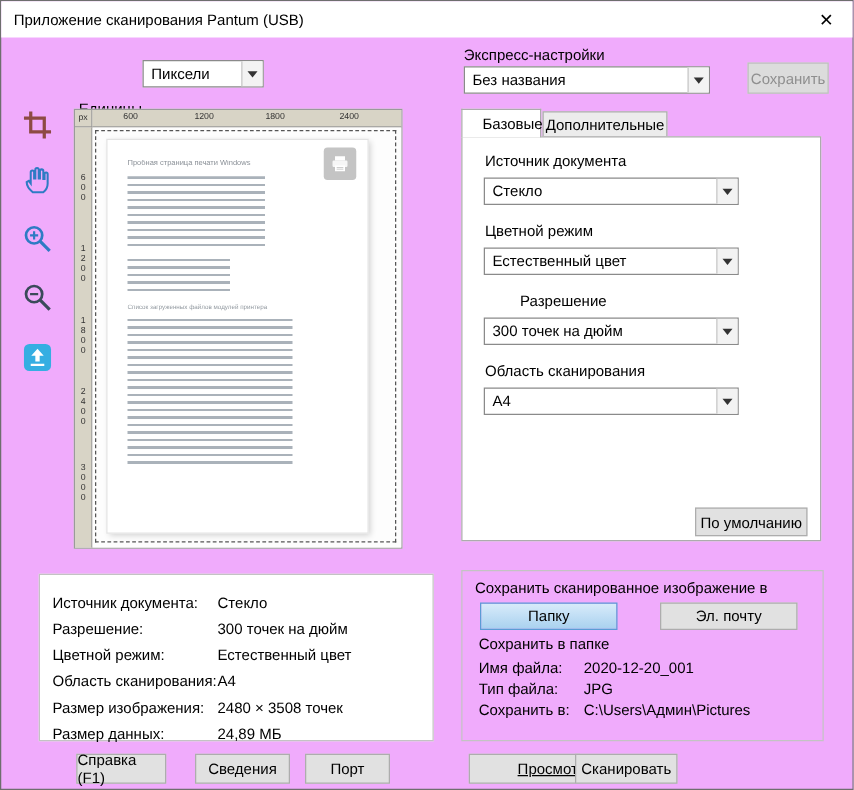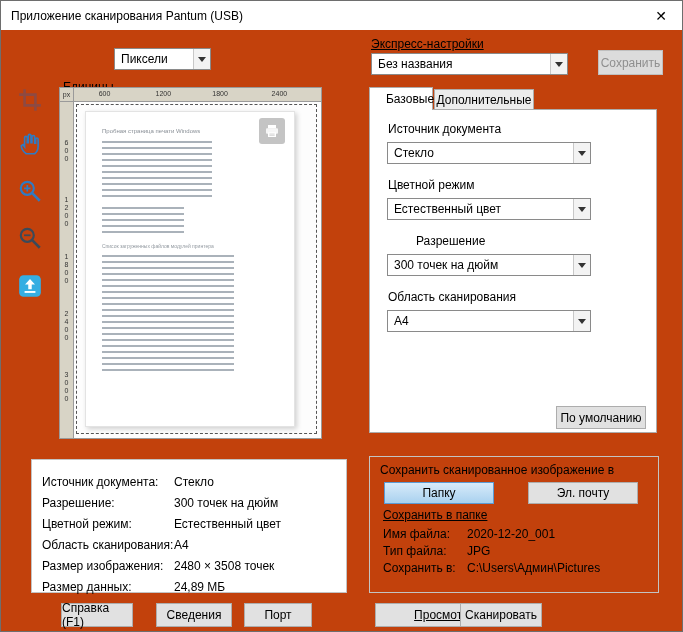--- a/index.html
+++ b/index.html
@@ -1,33 +1,33 @@
 <!DOCTYPE html>
 <html><head>
 <meta charset="utf-8">
 <style>
   * { box-sizing: border-box; margin: 0; padding: 0; }
   html,body { width:683px; height:632px; overflow:hidden; }
   body { font-family:"Liberation Sans", sans-serif; font-size:12px; color:#000; }
-  .window { position:relative; width:683px; height:632px; background:#c2410c; border:1px solid #6e6e6e; }
+  .window { position:relative; width:683px; height:632px; background:#f0abfc; border:1px solid #6e6e6e; }
 
   
   .titlebar { position:absolute; left:0; top:0; right:0; height:29px; background:#ffffff; display:flex; align-items:center; }
   .titlebar .title { padding-left:10px; font-size:12px; }
   .titlebar .close { margin-left:auto; width:42px; height:29px; display:flex; align-items:center; justify-content:center; font-size:14px; cursor:default; }
 
   
   .btn { position:absolute; background:#e1e1e1; border:1px solid #adadad; display:flex; align-items:center; justify-content:center; font-size:12px; cursor:default; }
   .btn.disabled { background:#dcdcdc; border-color:#bfbfbf; color:#8f8f8f; }
   .btn.primary-blue { background:linear-gradient(#d8ebfa,#a9d1ef); border-color:#5b9bd5; }
   .combo { position:absolute; background:#fff; border:1px solid #8a8a8a; display:flex; align-items:center; height:22px; }
   .combo-text { flex:1; padding-left:6px; white-space:nowrap; overflow:hidden; }
   .combo-btn { width:17px; height:100%; display:flex; align-items:center; justify-content:center; border-left:1px solid #c8c8c8; background:#f3f3f3; }
   .combo-btn::after { content:""; border-left:4px solid transparent; border-right:4px solid transparent; border-top:5px solid #333; }
-  .lbl { position:absolute; white-space:nowrap;text-decoration:underline; }
+  .lbl { position:absolute; white-space:nowrap; }
 
   
   .tool { position:absolute; left:16px; width:26px; height:26px; cursor:default; }
   .tool svg { width:100%; height:100%; }
 
   
   .preview { position:absolute; left:58px; top:86px; width:263px; height:352px; background:#fff; border:1px solid #9a9a9a; }
   .ruler-corner { position:absolute; left:0; top:0; width:14px; height:14px; background:#d8d4c6; border-right:1px solid #9a9a9a; border-bottom:1px solid #9a9a9a; font-size:7px; color:#333; display:flex; align-items:center; justify-content:center; }
   .hruler { position:absolute; left:14px; top:0; right:0; height:14px; background:#d8d4c6; border-bottom:1px solid #9a9a9a; }
   .hruler span { position:absolute; top:2px; font-size:7px; color:#333; }

